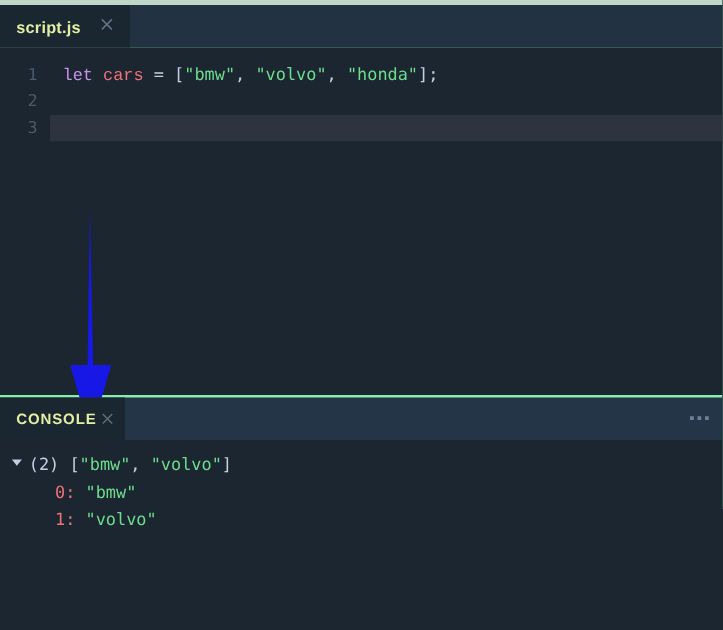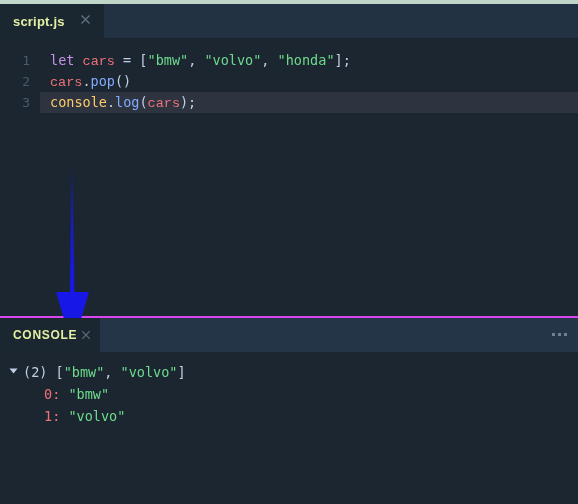--- a/index.html
+++ b/index.html
@@ -11,21 +11,21 @@
     width: 578px;
     height: 504px;
     overflow: hidden;
     font-family: "DejaVu Sans Mono", monospace;
     -webkit-font-smoothing: antialiased;
   }
   #app {
     position: relative;
     width: 578px;
     height: 504px;
-    background: #d946ef;
+    background: #86efac;
   }
 
   
   .top-strip {
     position: absolute;
     left: 0; top: 0;
     width: 578px; height: 4px;
     background: #bfd6c8;
   }
 
@@ -91,21 +91,21 @@
     color: #4b5b6d;
     font-family: "DejaVu Sans Mono", monospace;
     font-size: 13px;
   }
   .code-text {
     position: absolute;
     left: 50px; top: 0;
   }
 
   
-  .t-kw      { color: #c792ea; }
+  .t-kw      { color: #c792ea; font-family: Liberation Mono, monospace; }
   .t-var     { color: #f07178; font-family: Liberation Mono, monospace; }
   .t-op      { color: #c3cee3; }
   .t-punct   { color: #c3cee3; }
   .t-str     { color: #6ddc8c; }
   .t-obj     { color: #ffcb6b; }
   .t-fn      { color: #82aaff; }
   .t-dot     { color: #c3cee3; }
 
   
   .arrow {
@@ -216,27 +216,25 @@
 
     <div style="height:12px"></div>
 
     <div class="code-line">
       <span class="gutter">1</span>
       <span class="code-text"><span class="t-kw">let</span><span class="t-op"> </span><span class="t-var">cars</span><span class="t-op"> </span><span class="t-op">=</span><span class="t-op"> </span><span class="t-punct">[</span><span class="t-str">"bmw"</span><span class="t-punct">,</span><span class="t-op"> </span><span class="t-str">"volvo"</span><span class="t-punct">,</span><span class="t-op"> </span><span class="t-str">"honda"</span><span class="t-punct">];</span></span>
     </div>
 
     <div class="code-line">
       <span class="gutter">2</span>
-      <span class="code-text"><span class="t-var">cars</span><span class="t-dot">.</span><span class="t-fn">pop</span><span class="t-punct">()</span></span>
     </div>
 
     <div class="code-line active">
       <span class="line-bg"></span>
       <span class="gutter">3</span>
-      <span class="code-text"><span class="t-obj">console</span><span class="t-dot">.</span><span class="t-fn">log</span><span class="t-punct">(</span><span class="t-var">cars</span><span class="t-punct">);</span></span>
     </div>
 
     <div class="arrow">
       <svg width="42" height="186" viewBox="0 0 42 186">
         <polygon points="20.0,0 22.5,124 37,124 20.5,180 4,124 18.0,124" fill="#1818e6"></polygon>
       </svg>
     </div>
   </div>
 
   <div class="console-header">

